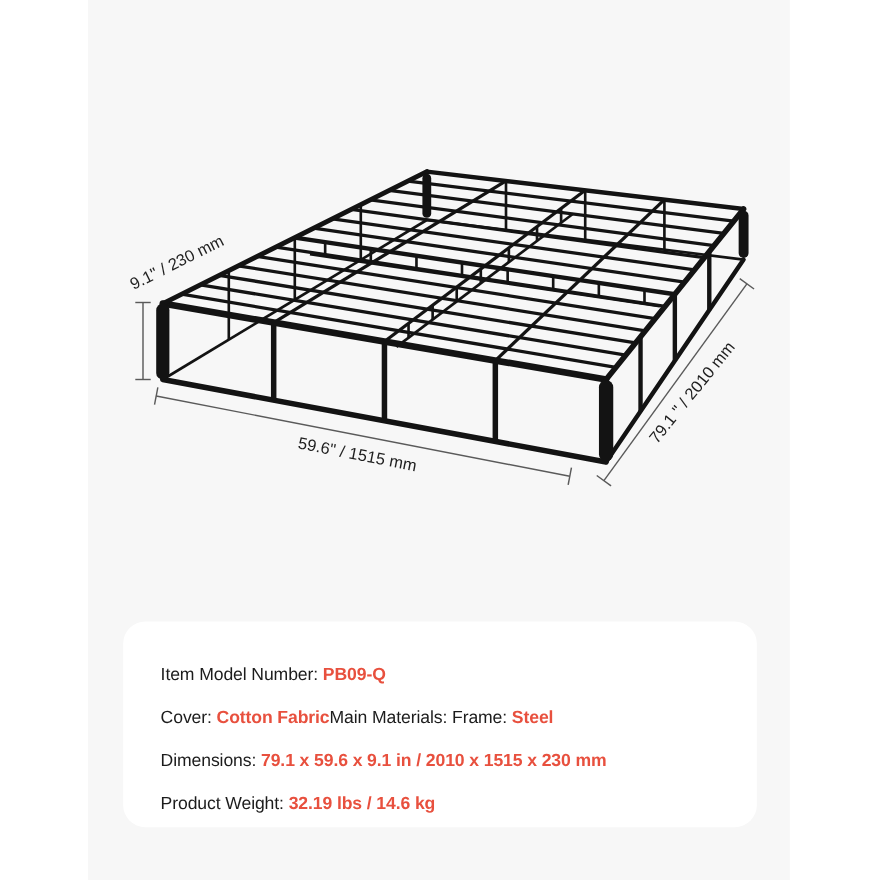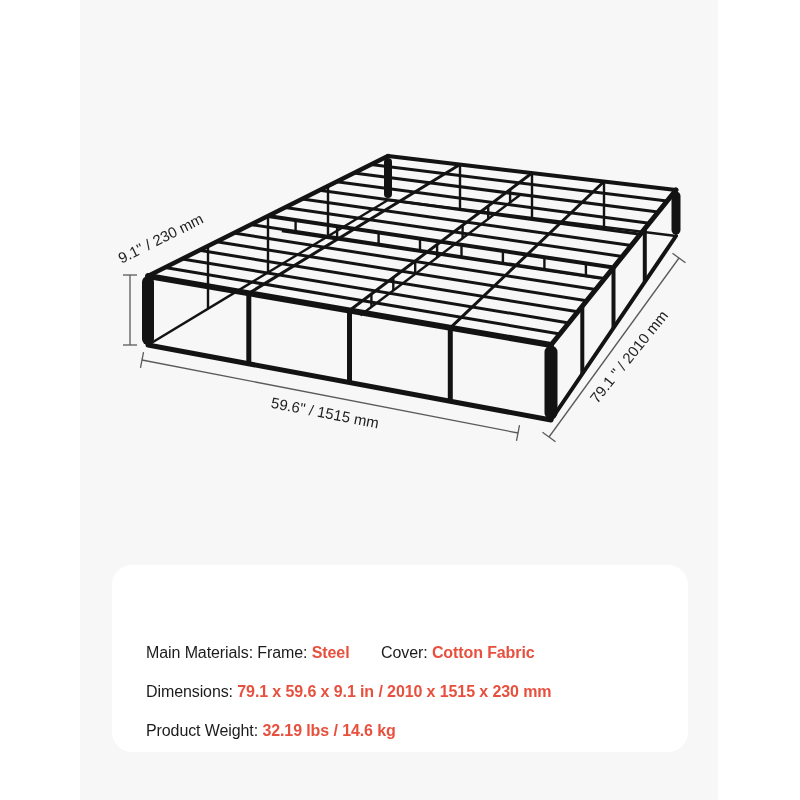--- a/index.html
+++ b/index.html
@@ -114,27 +114,30 @@
   <g>
     <line class="dim-line" x1="549" y1="437" x2="679" y2="258"></line>
     <line class="dim-line" x1="555.5" y1="441.7" x2="542.5" y2="432.3"></line>
     <line class="dim-line" x1="685.5" y1="262.7" x2="672.5" y2="253.3"></line>
     <text class="dim-label" transform="translate(633,360) rotate(-51)" text-anchor="middle">79.1 " / 2010 mm</text>
   </g>
 </svg>
 
 <div class="spec-panel">
   <div class="spec-row">
+    <div class="spec-cell c1">
+      <span class="spec-label">Item Model Number: </span><span class="spec-value">PB09-Q</span>
+    </div>
   </div>
   <div class="spec-row">
+    <div class="spec-cell">
+      <span class="spec-label">Cover: </span><span class="spec-value">Cotton Fabric</span>
+    </div>
     <div class="spec-cell c1">
       <span class="spec-label">Main Materials: Frame: </span><span class="spec-value">Steel</span>
-    </div>
-    <div class="spec-cell">
-      <span class="spec-label">Cover: </span><span class="spec-value">Cotton Fabric</span>
     </div>
   </div>
   <div class="spec-row">
     <div class="spec-cell">
       <span class="spec-label">Dimensions: </span><span class="spec-value">79.1 x 59.6 x 9.1 in / 2010 x 1515 x 230 mm</span>
     </div>
   </div>
   <div class="spec-row">
     <div class="spec-cell">
       <span class="spec-label">Product Weight: </span><span class="spec-value">32.19 lbs / 14.6 kg</span>

